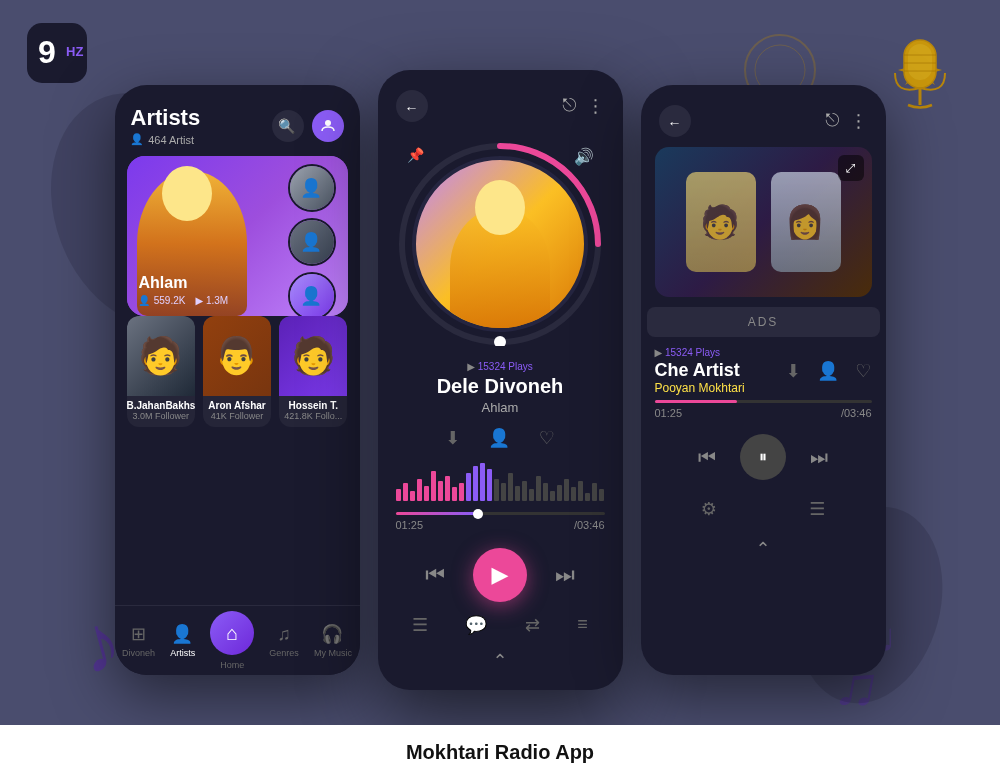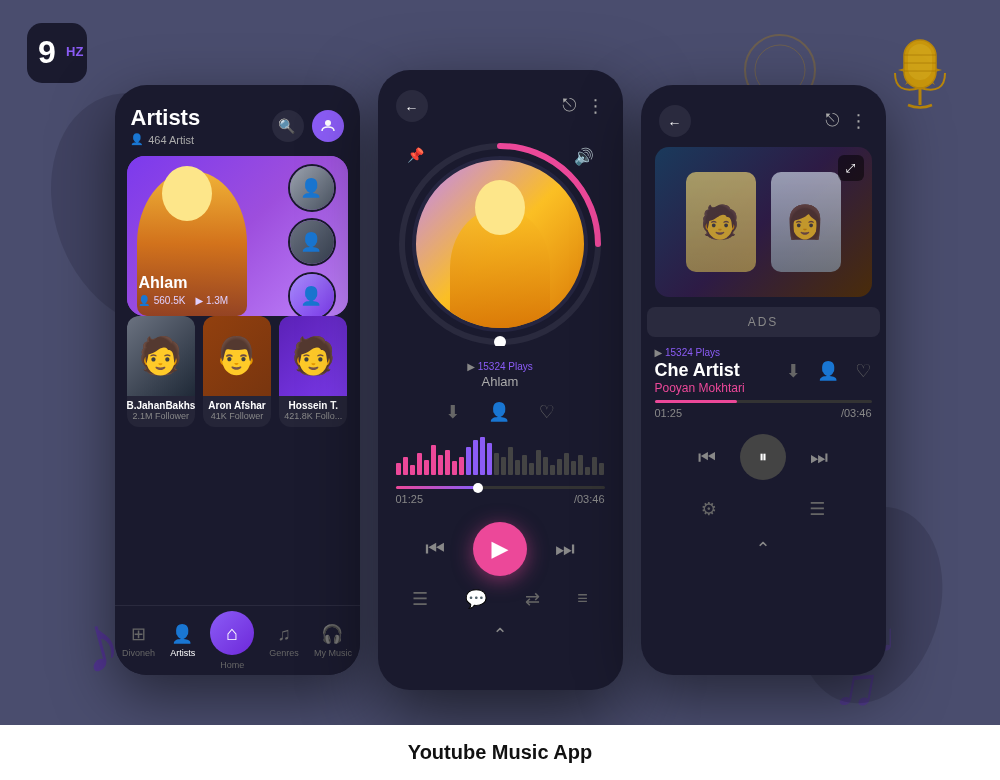--- a/index.html
+++ b/index.html
@@ -475,21 +475,21 @@
     .p3-plays span { color: #8b5cf6; }
     .p3-song-title {
       padding: 0 14px;
       font-size: 18px;
       font-weight: 700;
       color: white;
     }
     .p3-song-artist {
       padding: 2px 14px;
       font-size: 12px;
-      color: #ec4899;
+      color: #fde047;
     }
 
     
     .p3-action-icons {
       display: flex;
       justify-content: flex-end;
       gap: 16px;
       padding: 5px 14px;
       color: #666;
       font-size: 18px;
@@ -734,33 +734,33 @@
         </div>
         <div class="side-avatar avatar-3">
           <div style="width:100%;height:100%;background:linear-gradient(135deg,#a78bfa,#7c3aed);display:flex;align-items:center;justify-content:center;font-size:18px;">👤</div>
         </div>
 
       </div>
 
       <div class="featured-info">
         <div class="featured-name">Ahlam</div>
         <div class="featured-stats">
-          <span>👤 <span>560.5K</span></span>
+          <span>👤 <span>559.2K</span></span>
           <span>▶ <span>1.3M</span></span>
         </div>
       </div>
     </div>
 
 
     <div class="popular-items-row">
 
       <div class="pop-item-box">
         <div style="height:80px;background:linear-gradient(135deg,#6b7280,#1f2937);border-radius:10px 10px 0 0;display:flex;align-items:center;justify-content:center;font-size:36px;">🧑</div>
         <div class="popular-item-name">B.JahanBakhsh</div>
-        <div class="popular-item-followers">2.1M Follower</div>
+        <div class="popular-item-followers">3.0M Follower</div>
       </div>
 
       <div class="pop-item-box">
         <div style="height:80px;background:linear-gradient(135deg,#92400e,#78350f);border-radius:10px 10px 0 0;display:flex;align-items:center;justify-content:center;font-size:36px;">👨</div>
         <div class="popular-item-name">Aron Afshar</div>
         <div class="popular-item-followers">41K Follower</div>
       </div>
 
       <div class="pop-item-box">
         <div style="height:80px;background:linear-gradient(135deg,#5b21b6,#7c3aed);border-radius:10px 10px 0 0;display:flex;align-items:center;justify-content:center;font-size:36px;">🧑</div>
@@ -819,20 +819,21 @@
             <div style="position:absolute;bottom:0;width:100px;height:120px;background:linear-gradient(180deg,#fbbf24,#d97706);border-radius:50% 50% 0 0;opacity:0.9;"></div>
             <div style="position:absolute;top:20px;left:50%;transform:translateX(-50%);width:50px;height:55px;background:#fde68a;border-radius:50%;"></div>
           </div>
         </div>
       </div>
       <div class="pin-indicator" style="position:absolute;left:30px;top:15px;color:#666;font-size:14px;">📌</div>
       <div class="volume-indicator" style="position:absolute;right:28px;top:15px;color:#888;font-size:16px;">🔊</div>
     </div>
 
     <div class="song-plays">▶ <span>15324 Plays</span></div>
+    <div class="song-title">Dele Divoneh</div>
     <div class="song-artist">Ahlam</div>
 
     <div class="action-icons">
       <span style="font-size:18px;">⬇</span>
       <span style="font-size:18px;">👤</span>
       <span style="font-size:18px;">♡</span>
     </div>
 
     <div class="waveform-container">
       <div class="w-bar p" style="height:12px;"></div>
@@ -949,14 +950,14 @@
       <span>⚙</span>
       <span>☰</span>
     </div>
 
     <div class="p3-up-arrow">⌃</div>
   </div>
 
 </div>
 
 <div class="page-title-bar">
-  <div class="page-title-text">Youtube Music App</div>
+  <div class="page-title-text">Mokhtari Radio App</div>
 </div>
 
 </body></html>

